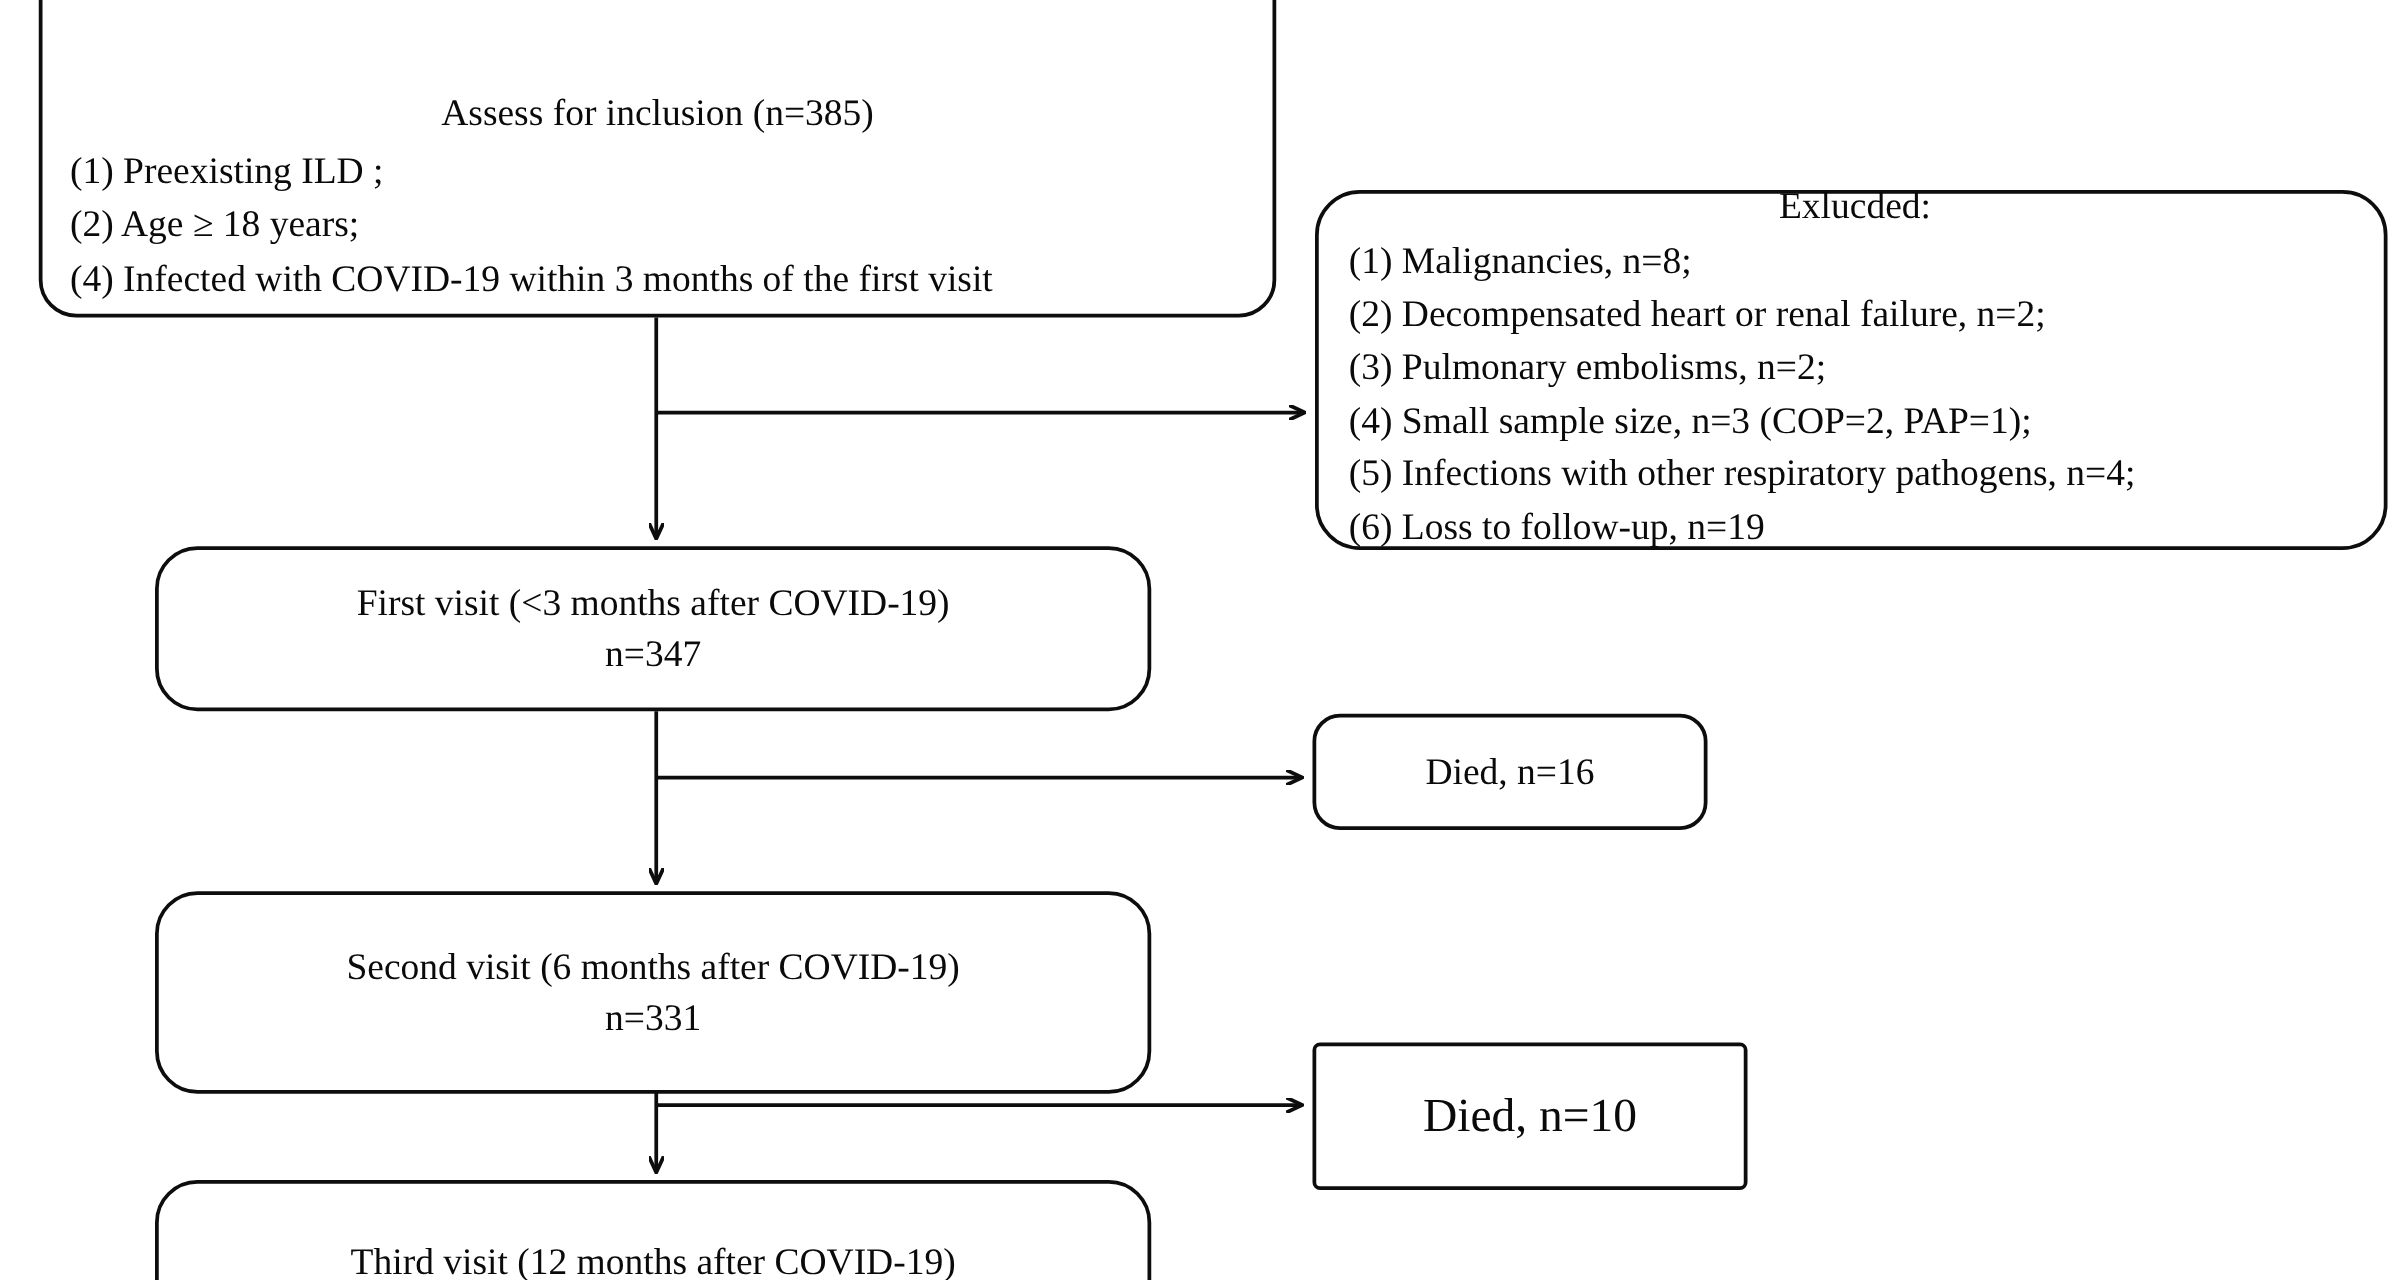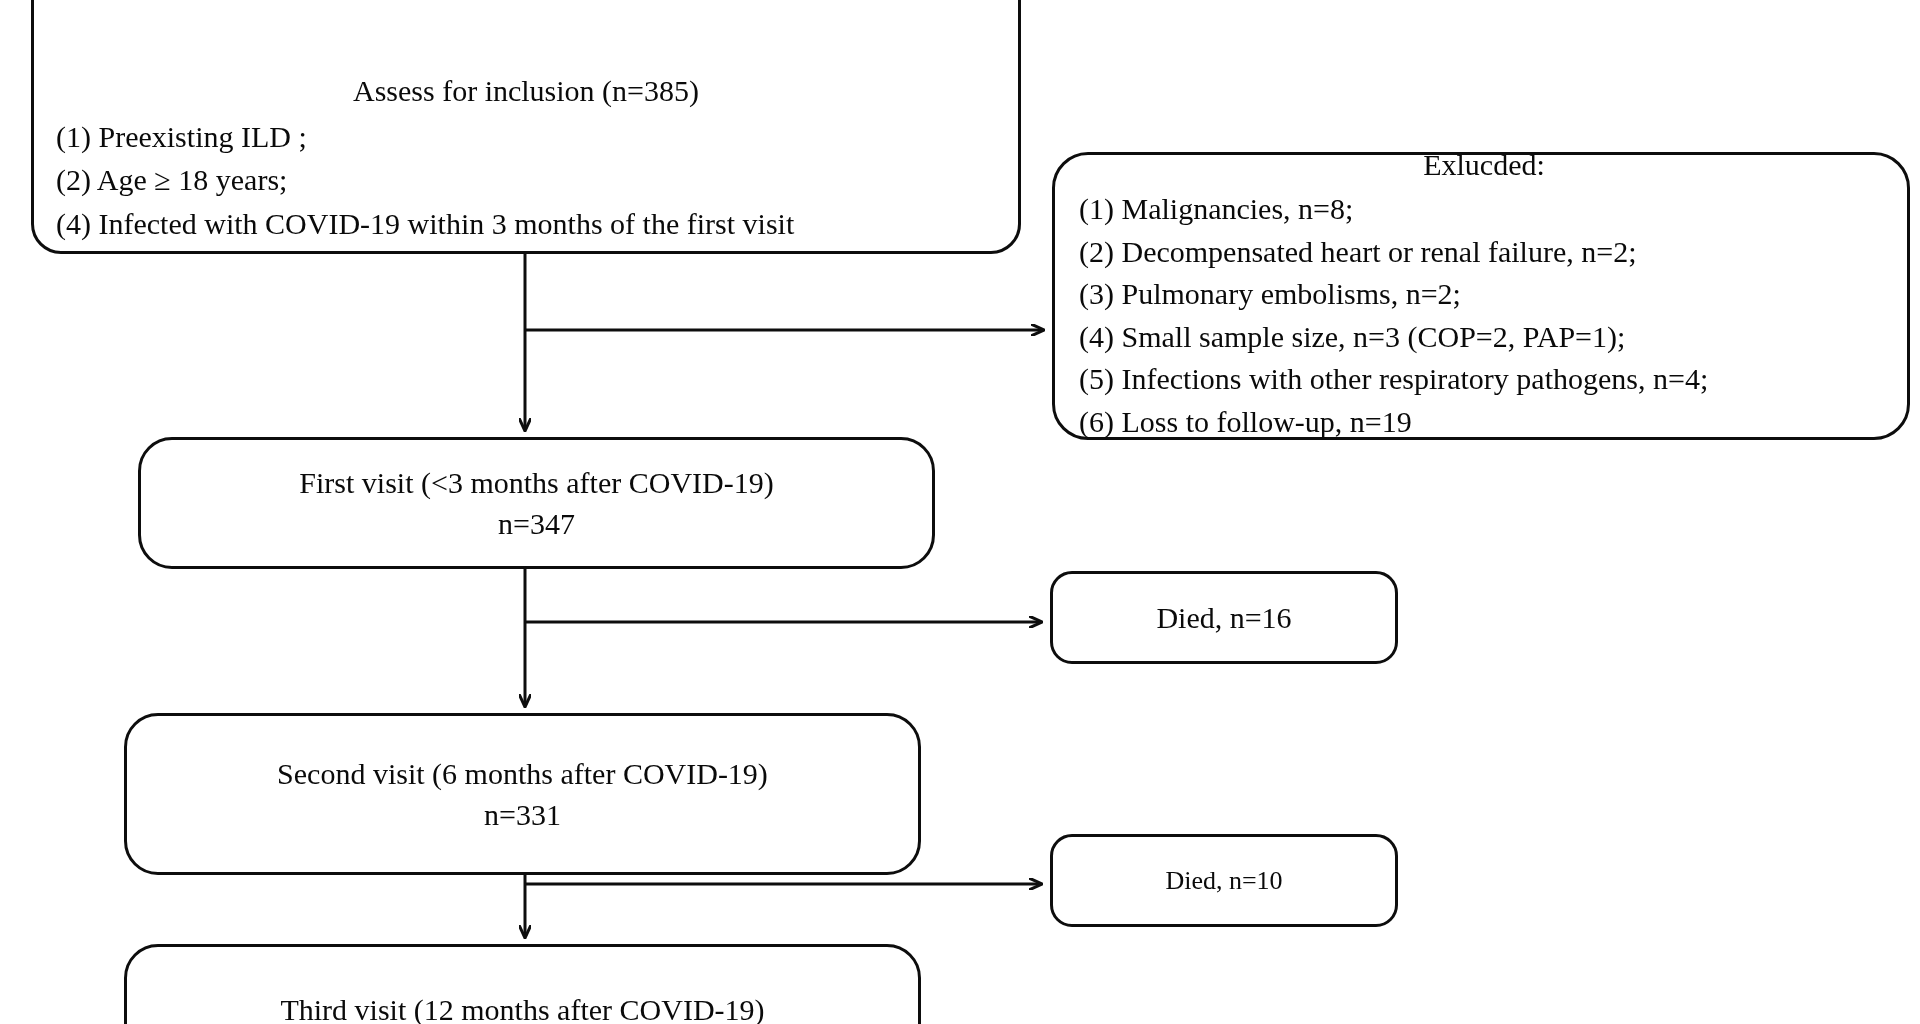--- a/index.html
+++ b/index.html
@@ -98,21 +98,20 @@
     margin-bottom: 1px;
   }
 
   #node-visit1 {
     left: 124px;
     top: 437px;
     width: 797px;
     height: 132px;
     font-size: 30px;
     line-height: 1.38;
-    margin-left: 14px;
   }
 
   #node-visit2 {
     left: 124px;
     top: 713px;
     width: 797px;
     height: 162px;
     font-size: 30px;
     line-height: 1.38;
   }
@@ -122,33 +121,33 @@
     top: 944px;
     width: 797px;
     height: 132px;
     font-size: 30px;
     line-height: 1.38;
   }
 
   #node-died1 {
     left: 1050px;
     top: 571px;
-    width: 348px;
+    width: 316px;
     height: 93px;
     border-radius: 22px;
     font-size: 30px;
   }
 
   #node-died2 {
     left: 1050px;
     top: 834px;
     width: 348px;
-    height: 93px;
-    border-radius: 22px;
-    font-size: 26px;
+    height: 118px;
+    border-radius: 6px;
+    font-size: 38px;
   }
 </style>
 </head>
 <body>
 
 <div id="flow-root">
 
   <svg id="connectors" viewBox="0 0 1920 1024" width="1920" height="1024" xmlns="http://www.w3.org/2000/svg">
     <defs>
       <marker id="arrowhead" markerWidth="14" markerHeight="12" refX="12" refY="6" orient="auto" markerUnits="userSpaceOnUse">

